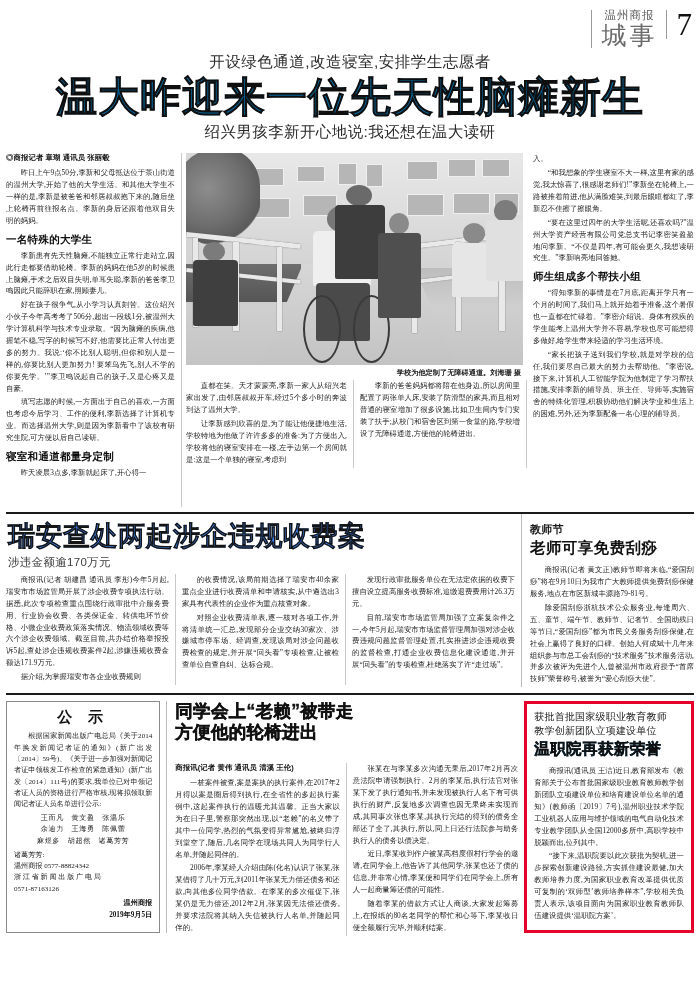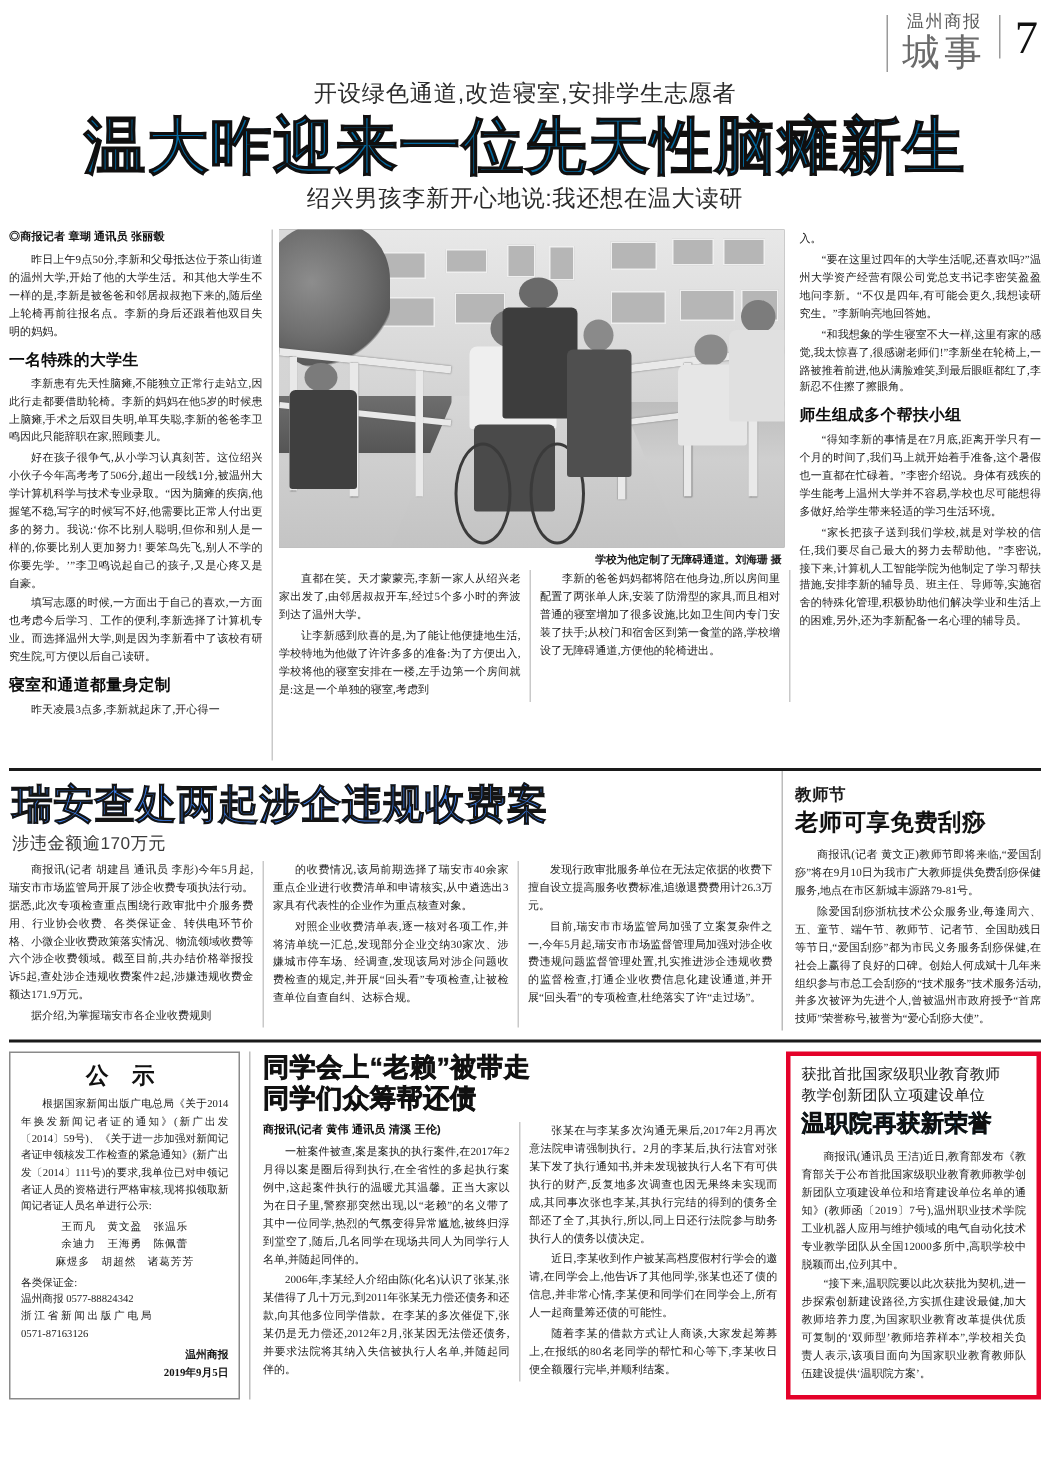--- a/index.html
+++ b/index.html
@@ -442,22 +442,22 @@
           <p class="body">让李新感到欣喜的是,为了能让他便捷地生活,学校特地为他做了许许多多的准备:为了方便出入,学校将他的寝室安排在一楼,左手边第一个房间就是:这是一个单独的寝室,考虑到</p>
         </div>
         <div class="col col-sep" style="width:173px; padding:0 6px;">
           <p class="body">李新的爸爸妈妈都将陪在他身边,所以房间里配置了两张单人床,安装了防滑型的家具,而且相对普通的寝室增加了很多设施,比如卫生间内专门安装了扶手;从校门和宿舍区到第一食堂的路,学校增设了无障碍通道,方便他的轮椅进出。</p>
         </div>
       </div>
     </div>
 
     <div class="col" style="width:167px; padding-left:6px;">
       <p class="body noind">入。</p>
+      <p class="body">“和我想象的学生寝室不大一样,这里有家的感觉,我太惊喜了,很感谢老师们!”李新坐在轮椅上,一路被推着前进,他从满脸难笑,到最后眼眶都红了,李新忍不住擦了擦眼角。</p>
       <p class="body">“要在这里过四年的大学生活呢,还喜欢吗?”温州大学资产经营有限公司党总支书记李密笑盈盈地问李新。“不仅是四年,有可能会更久,我想读研究生。”李新响亮地回答她。</p>
-      <p class="body">“和我想象的学生寝室不大一样,这里有家的感觉,我太惊喜了,很感谢老师们!”李新坐在轮椅上,一路被推着前进,他从满脸难笑,到最后眼眶都红了,李新忍不住擦了擦眼角。</p>
       <h3 class="sub">师生组成多个帮扶小组</h3>
       <p class="body">“得知李新的事情是在7月底,距离开学只有一个月的时间了,我们马上就开始着手准备,这个暑假也一直都在忙碌着。”李密介绍说。身体有残疾的学生能考上温州大学并不容易,学校也尽可能想得多做好,给学生带来轻适的学习生活环境。</p>
       <p class="body">“家长把孩子送到我们学校,就是对学校的信任,我们要尽自己最大的努力去帮助他。”李密说,接下来,计算机人工智能学院为他制定了学习帮扶措施,安排李新的辅导员、班主任、导师等,实施宿舍的特殊化管理,积极协助他们解决学业和生活上的困难,另外,还为李新配备一名心理的辅导员。</p>
     </div>
   </div>
 
   <div class="thick-rule"></div>
 
   <div style="display:flex; padding:0 6px; box-sizing:border-box;">
 
@@ -497,38 +497,38 @@
     <div style="width:160px; padding-right:6px;">
       <div class="notice-box">
         <div class="notice-title">公 示</div>
         <p class="notice-body">根据国家新闻出版广电总局《关于2014年换发新闻记者证的通知》(新广出发〔2014〕59号)、《关于进一步加强对新闻记者证申领核发工作检查的紧急通知》(新广出发〔2014〕111号)的要求,我单位已对申领记者证人员的资格进行严格审核,现将拟领取新闻记者证人员名单进行公示:</p>
         <div class="notice-names">
           <div>王而凡　黄文盈　张温乐</div>
           <div>余迪力　王海勇　陈佩蕾</div>
           <div>麻煜多　胡超然　诸葛芳芳</div>
         </div>
         <div class="notice-contact">
-          <div>各类保证金:</div>
+          <div>诸葛芳芳:</div>
           <div>温州商报  0577-88824342</div>
           <div>浙 江 省 新 闻 出 版 广 电 局</div>
           <div>0571-87163126</div>
         </div>
         <div class="notice-sign">
           <div>温州商报</div>
           <div>2019年9月5日</div>
         </div>
       </div>
     </div>
 
     <div class="col vline" style="width:352px; padding-left:8px;">
       <div class="h3main">
         <div>同学会上“老赖”被带走</div>
-        <div>同学们众筹帮还债</div>
-      </div>
-      <div style="display:flex; margin-top:5px;">
+        <div>方便他的轮椅进出</div>
+      </div>
+      <div style="display:flex; margin-top:20px;">
         <div class="col col-sep" style="width:172px; padding-right:6px;">
           <div class="byline">商报讯(记者 黄伟 通讯员 清溪 王伦)</div>
           <p class="body">一桩案件被查,案是案执的执行案件,在2017年2月得以案是圈后得到执行,在全省性的多起执行案例中,这起案件执行的温暖尤其温馨。正当大家以为在日子里,警察那突然出现,以“老赖”的名义带了其中一位同学,热烈的气氛变得异常尴尬,被终归浮到堂空了,随后,几名同学在现场共同人为同学行人名单,并随起同伴的。</p>
           <p class="body">2006年,李某经人介绍由陈(化名)认识了张某,张某借得了几十万元,到2011年张某无力偿还债务和还款,向其他多位同学借款。在李某的多次催促下,张某仍是无力偿还,2012年2月,张某因无法偿还债务,并要求法院将其纳入失信被执行人名单,并随起同伴的。</p>
         </div>
         <div class="col" style="width:172px; padding-left:6px;">
           <p class="body">张某在与李某多次沟通无果后,2017年2月再次意法院申请强制执行。2月的李某后,执行法官对张某下发了执行通知书,并未发现被执行人名下有可供执行的财产,反复地多次调查也因无果终未实现而成,其同事次张也李某,其执行完结的得到的债务全部还了全了,其执行,所以,同上日还行法院参与助务执行人的债务以债决定。</p>
           <p class="body">近日,李某收到作户被某高档度假村行学会的邀请,在同学会上,他告诉了其他同学,张某也还了债的信息,并非常心情,李某便和同学们在同学会上,所有人一起商量筹还债的可能性。</p>
           <p class="body">随着李某的借款方式让人商谈,大家发起筹募上,在报纸的80名老同学的帮忙和心等下,李某收日便全额履行完毕,并顺利结案。</p>
         </div>

